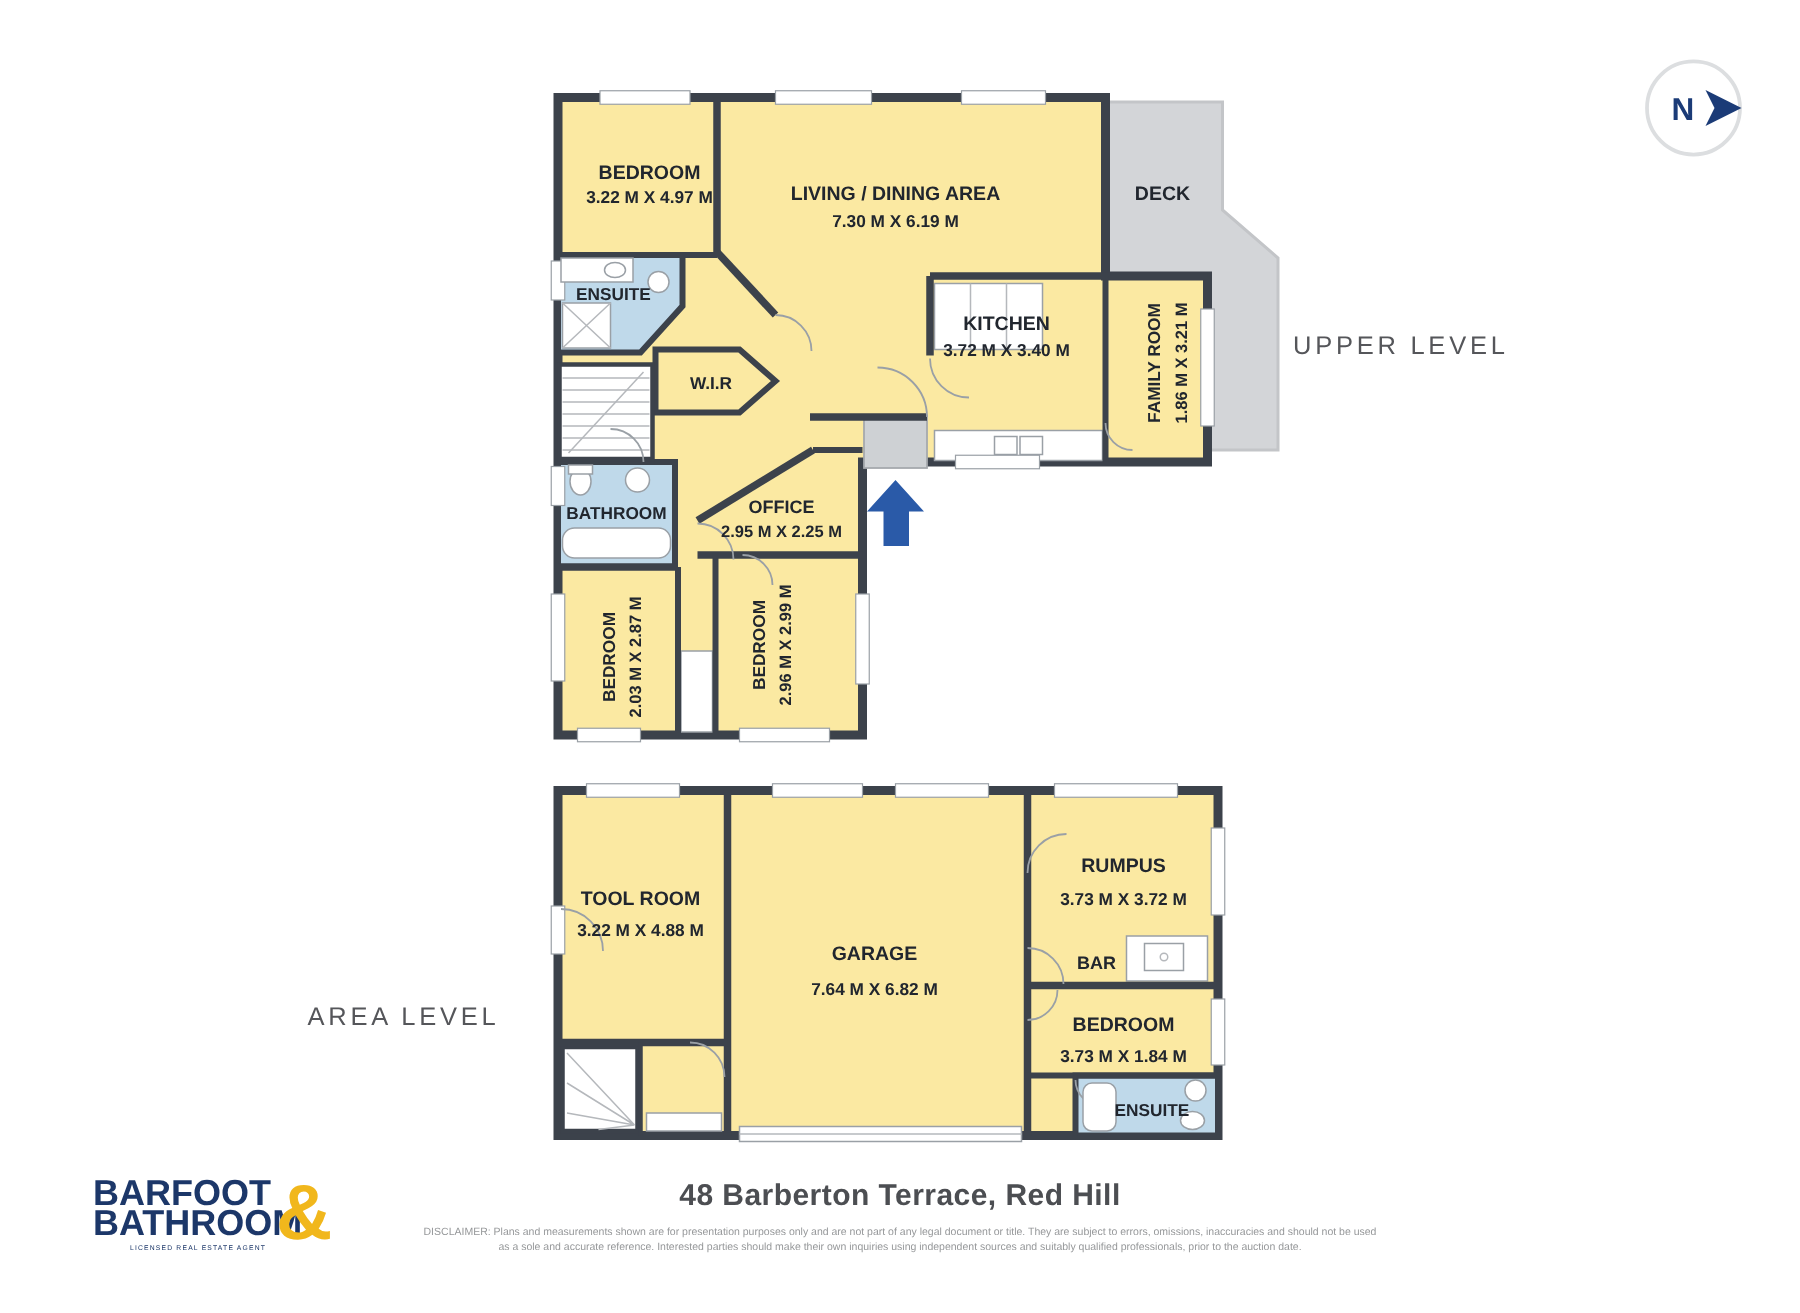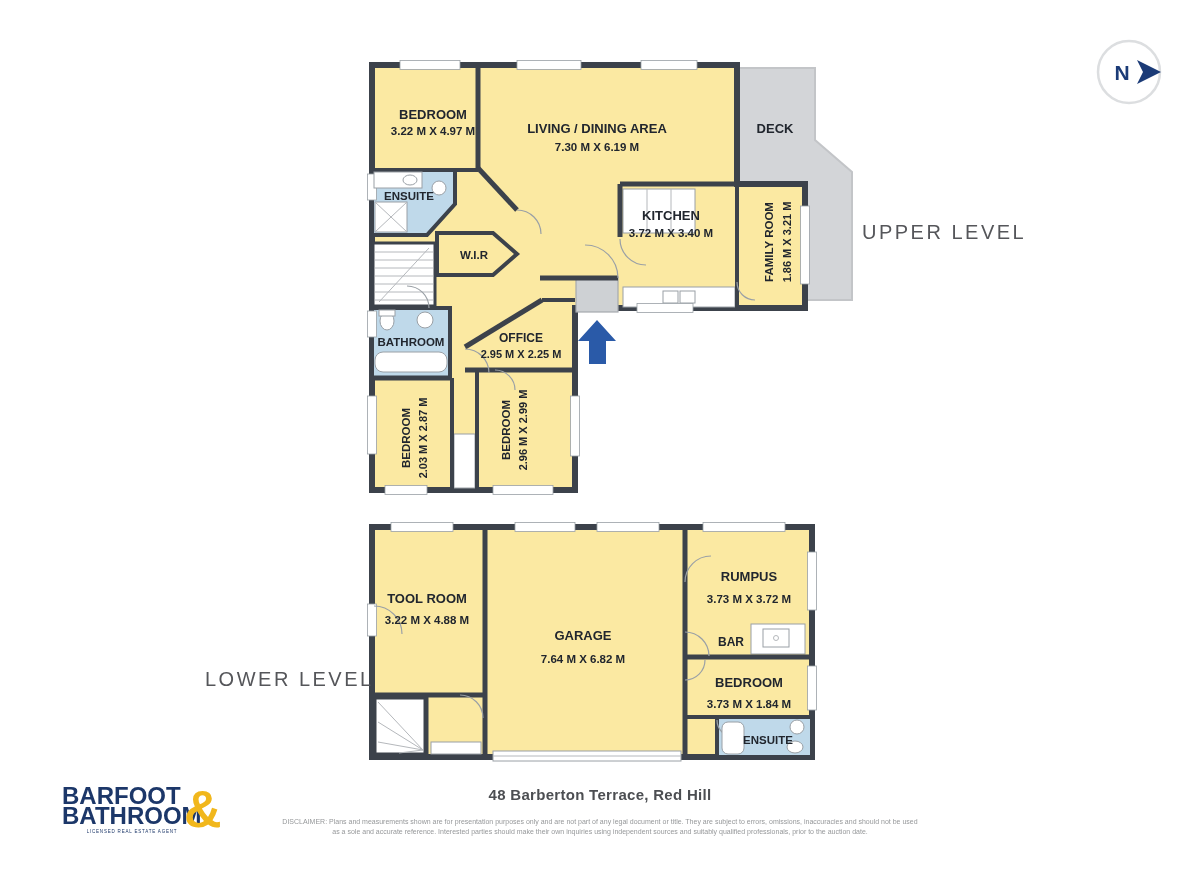--- a/index.html
+++ b/index.html
@@ -17,23 +17,23 @@
   .stairs{fill:#ffffff;stroke:#3c424b;stroke-width:3;}
   .stepline{stroke:#b5b8bc;stroke-width:1;fill:none;}
   .fixture{fill:#ffffff;stroke:#9aa0a6;stroke-width:1;}
   .door{fill:none;stroke:#9aa0a6;stroke-width:1.2;}
   .win{fill:#ffffff;stroke:#9aa0a6;stroke-width:0.8;}
   .entrybox{fill:#ced1d4;stroke:#a6a9ad;stroke-width:1.2;}
   .arrow{fill:#2A5AA8;}
   
   .lbl{font-family:"Liberation Sans",sans-serif;font-weight:bold;fill:#21262e;text-anchor:middle;}
   .n13{font-size:13px;} .n12{font-size:12px;} .d11{font-size:11px;} .d115{font-size:11.5px;}
-  .level-label{position:absolute;font-size:20px;color:#55565a;letter-spacing:2.5px;}
+  .level-label{position:absolute;font-size:17px;color:#55565a;letter-spacing:2.5px;}
   .address{position:absolute;top:786px;left:0;width:1200px;text-align:center;
-           font-size:15px;font-weight:bold;color:#4c4e52;letter-spacing:0.3px;}
+           font-size:20px;font-weight:bold;color:#4c4e52;letter-spacing:0.3px;}
   .disclaimer{position:absolute;top:817px;left:0;width:1200px;text-align:center;
               font-size:7px;line-height:9.5px;color:#96989a;}
   
   .logo{position:absolute;left:62px;top:786px;width:160px;}
   .logo-text{width:140px;text-align:left;color:#1C3769;font-weight:bold;
              font-size:24px;line-height:20px;letter-spacing:0px;}
   .logo-amp{position:absolute;left:122px;top:-7px;color:#F1B71C;font-weight:bold;font-size:52px;}
   .logo-tagline{width:140px;text-align:center;font-size:4.5px;color:#1C3769;
                 letter-spacing:0.8px;margin-top:3px;}
   .compass{left:1092px;top:33px;}
@@ -216,21 +216,21 @@
     <text class="lbl n13" x="218" y="120">GARAGE</text>
     <text class="lbl d115" x="218" y="143">7.64 M X 6.82 M</text>
     <text class="lbl n13" x="384" y="61">RUMPUS</text>
     <text class="lbl d115" x="384" y="83">3.73 M X 3.72 M</text>
     <text class="lbl n12" x="366" y="126">BAR</text>
     <text class="lbl n13" x="384" y="167">BEDROOM</text>
     <text class="lbl d115" x="384" y="188">3.73 M X 1.84 M</text>
     <text class="lbl d115" x="403" y="224">ENSUITE</text>
   </svg>
 
-  <div class="level-label" style="left:205px;top:668px;">LOWER LEVEL</div>
+  <div class="level-label" style="left:205px;top:668px;">AREA LEVEL</div>
 
   <div class="logo">
     <div class="logo-text">
       <div>BARFOOT</div>
       <div>BATHROOM</div>
     </div>
     <div class="logo-amp">&amp;</div>
     <div class="logo-tagline">LICENSED REAL ESTATE AGENT</div>
   </div>
 

